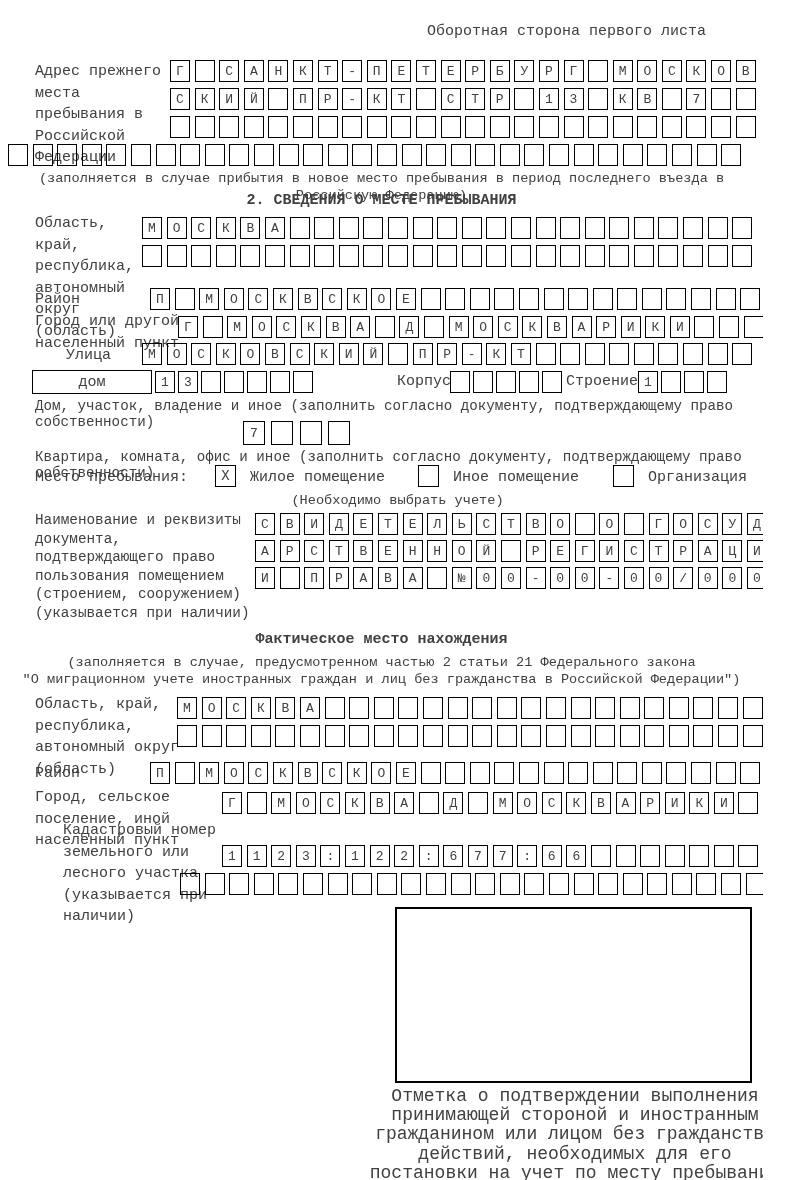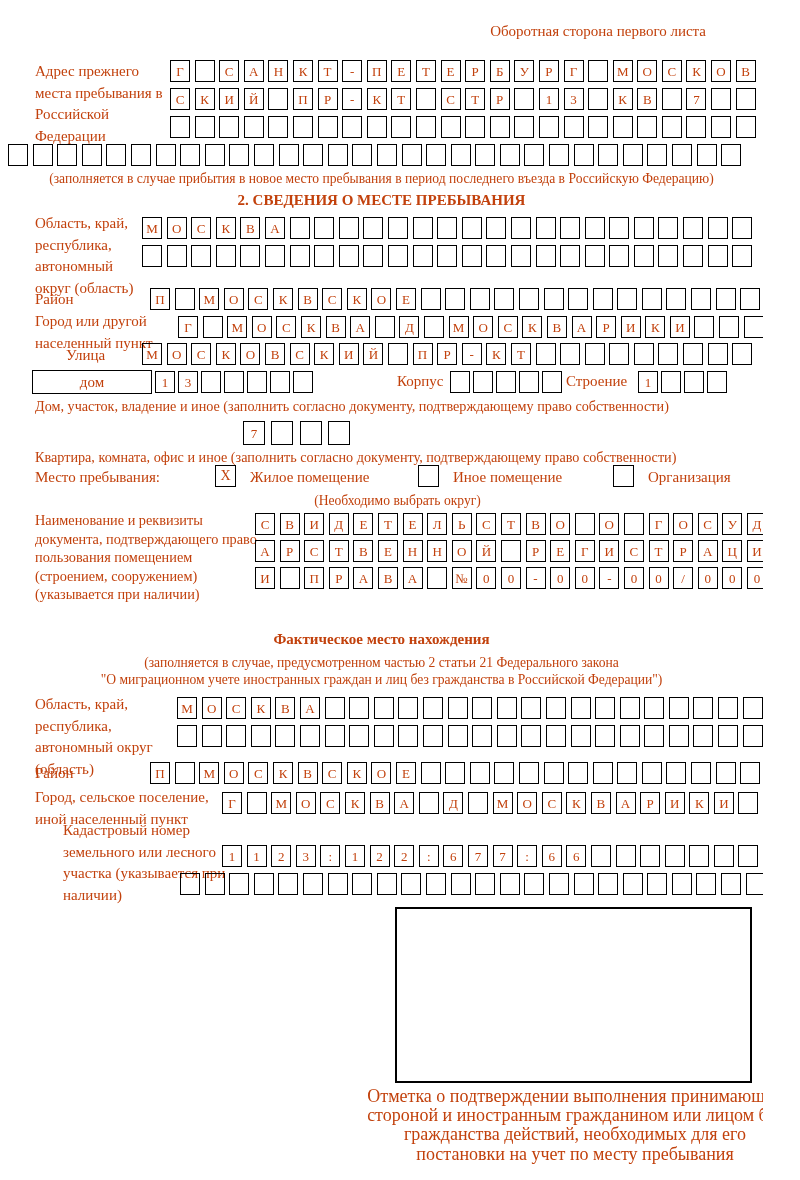--- a/index.html
+++ b/index.html
@@ -1,17 +1,17 @@
 <!DOCTYPE html>
 <html><head>
 <meta charset="utf-8">
 <style>
   html,body{margin:0;padding:0;background:#fff;}
-  .page{position:relative;width:763px;height:1180px;background:#fff;color:#c2410c;
-        font-family:Liberation Serif, serif;overflow:hidden;}
+  .page{position:relative;width:763px;height:1180px;background:#fff;color:#404040;
+        font-family:Liberation Mono, monospace;overflow:hidden;}
   .abs{position:absolute;}
   .cells{display:flex;gap:4.6px;}
   .cell{flex:none;width:20px;height:22px;border:1.5px solid #000;box-sizing:border-box;
         display:flex;align-items:center;justify-content:center;font-size:13px;line-height:1;}
   .cells.tight{gap:3px;}
   .cells.wide{gap:6.3px;}
   .cells.wide .cell{width:22px;height:24px;}
   .label{font-size:15px;line-height:21.5px;}
   .small{font-size:13.6px;line-height:17px;}
   .doclabel{font-size:14.3px;line-height:18.6px;}
@@ -322,21 +322,21 @@
     </div>
   <div class="abs" style="left:35px;top:449px;font-size:14.2px;">Квартира, комната, офис и иное (заполнить согласно документу, подтверждающему право собственности)</div>
 
   <div class="abs label" style="left:35px;top:467px;">Место пребывания:</div>
   <div class="abs checkbox" style="left:215px;top:465px;">X</div>
   <div class="abs label" style="left:250px;top:467px;">Жилое помещение</div>
   <div class="abs checkbox" style="left:418px;top:465px;"></div>
   <div class="abs label" style="left:453px;top:467px;">Иное помещение</div>
   <div class="abs checkbox" style="left:613px;top:465px;"></div>
   <div class="abs label" style="left:648px;top:467px;">Организация</div>
-  <div class="abs small" style="left:250px;top:492px;width:295px;text-align:center;">(Необходимо выбрать округ)</div>
+  <div class="abs small" style="left:250px;top:492px;width:295px;text-align:center;">(Необходимо выбрать учете)</div>
 
   <div class="abs doclabel" style="left:35px;top:511px;width:222px;">Наименование и реквизиты документа, подтверждающего право пользования помещением (строением, сооружением) (указывается при наличии)</div>
   <div class="abs cells" style="left:255px;top:513px;">
       <span class="cell">С</span>
       <span class="cell">В</span>
       <span class="cell">И</span>
       <span class="cell">Д</span>
       <span class="cell">Е</span>
       <span class="cell">Т</span>
       <span class="cell">Е</span>

